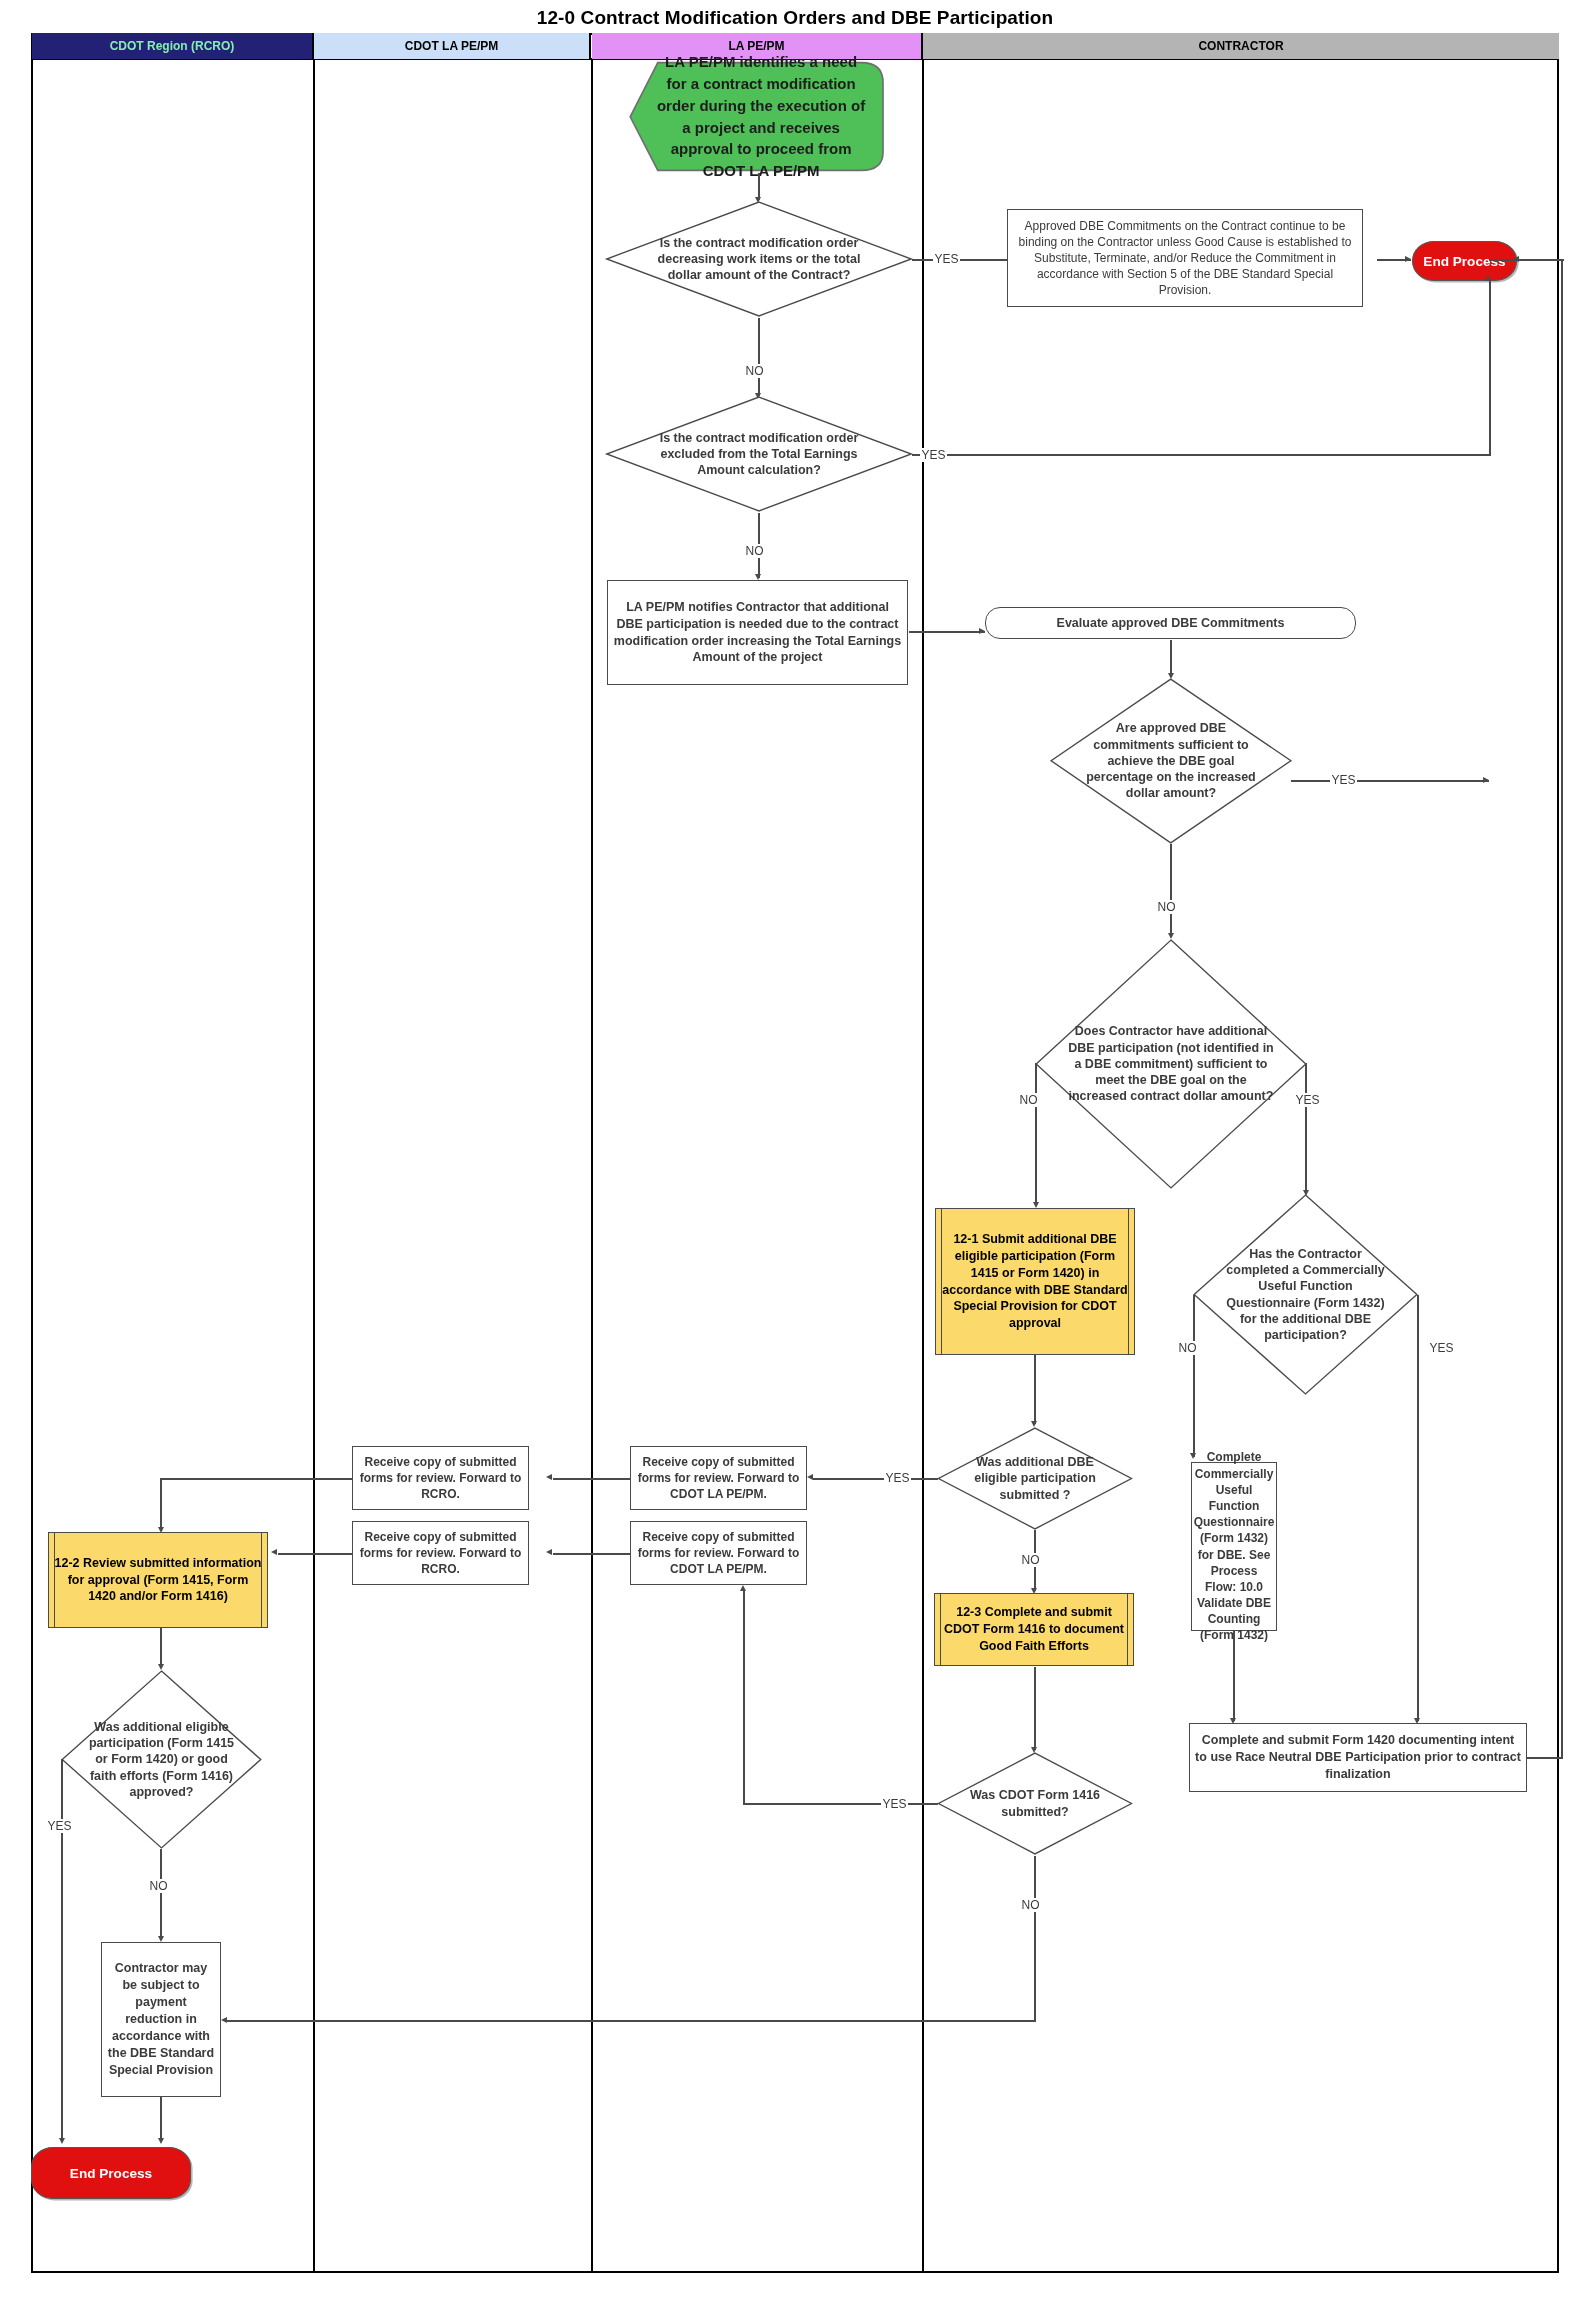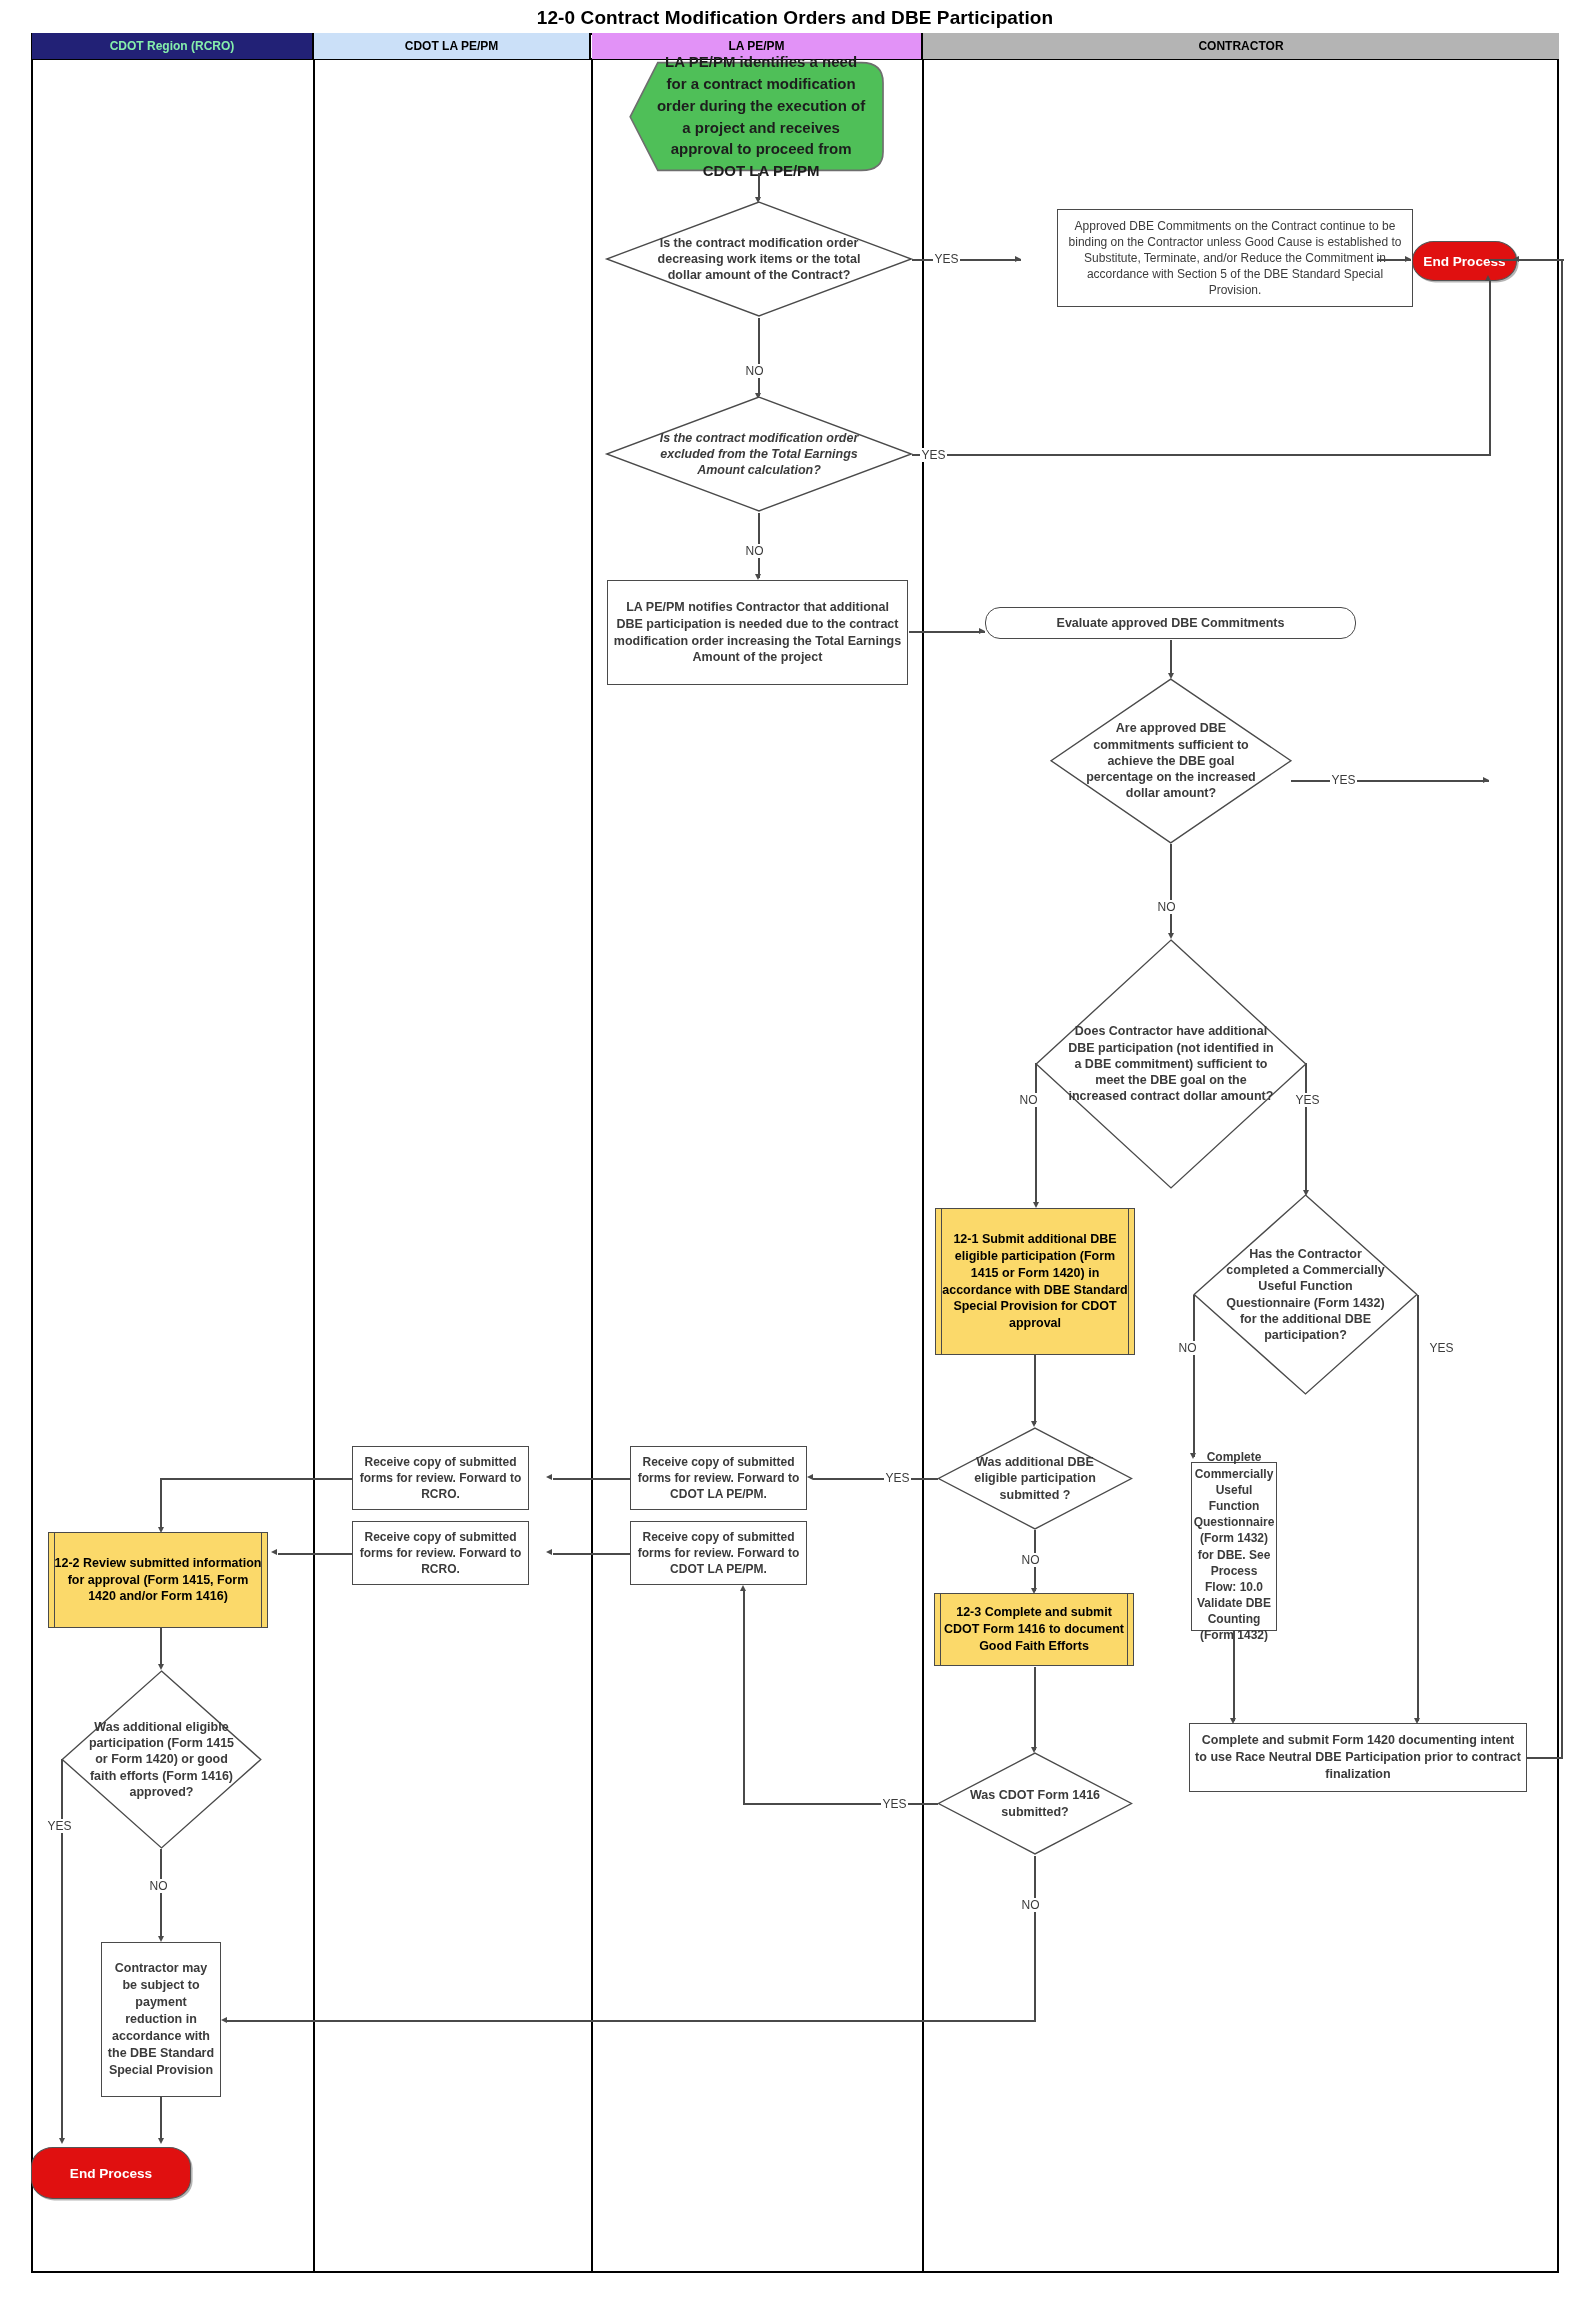--- a/index.html
+++ b/index.html
@@ -104,36 +104,36 @@
   </div>
 
   <div class="ln h" style="left:912px;top:259px;width:109px;"></div>
   <div class="ah ar" style="left:1015px;top:256px;"></div>
   <div class="lbl" style="left:933px;top:252px;">YES</div>
 
   <div class="ln v" style="left:758px;top:318px;height:78px;"></div>
   <div class="ah ad" style="left:755px;top:393px;"></div>
   <div class="lbl" style="left:744px;top:364px;">NO</div>
 
-  <div class="node proc" style="left:1057px;top:209px;width:356px;height:98px;">
+  <div class="node proc" style="left:1007px;top:209px;width:356px;height:98px;">
     <div class="tx" style="font-size:12px;font-weight:normal;">Approved DBE Commitments on the Contract continue to be binding on the Contractor unless Good Cause is established to Substitute, Terminate, and/or Reduce the Commitment in accordance with Section 5 of the DBE Standard Special Provision.</div>
   </div>
 
   <div class="ln h" style="left:1377px;top:259px;width:34px;"></div>
   <div class="ah ar" style="left:1405px;top:256px;"></div>
 
   <div class="endp" style="left:1412px;top:241px;width:103px;height:38px;font-size:13.6px;">
     <span>End Process</span>
   </div>
 
   <div class="dia" style="left:605px;top:396px;width:308px;height:116px;">
     <svg width="308" height="116" viewBox="0 0 566 214">
       <polygon points="283,2 564,107 283,212 2,107" fill="#fff" stroke="#4a4a4a" stroke-width="2.5"></polygon>
     </svg>
-    <div class="tx" style="font-size:12.5px;font-style:italic;">Is the contract modification order excluded from the Total Earnings Amount calculation?</div>
+    <div class="tx" style="font-size:12.5px;">Is the contract modification order excluded from the Total Earnings Amount calculation?</div>
   </div>
 
   <div class="ln h" style="left:912px;top:454px;width:579px;"></div>
   <div class="ln v" style="left:1489px;top:281px;height:175px;"></div>
   <div class="ah au" style="left:1485px;top:275px;"></div>
   <div class="lbl" style="left:920px;top:448px;">YES</div>
 
   <div class="ln v" style="left:758px;top:513px;height:65px;"></div>
   <div class="ah ad" style="left:755px;top:574px;"></div>
   <div class="lbl" style="left:744px;top:544px;">NO</div>

